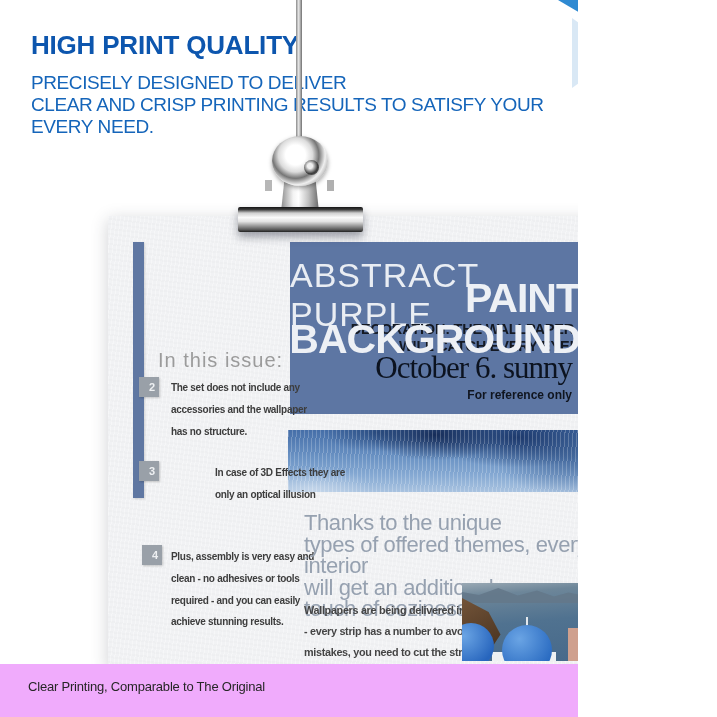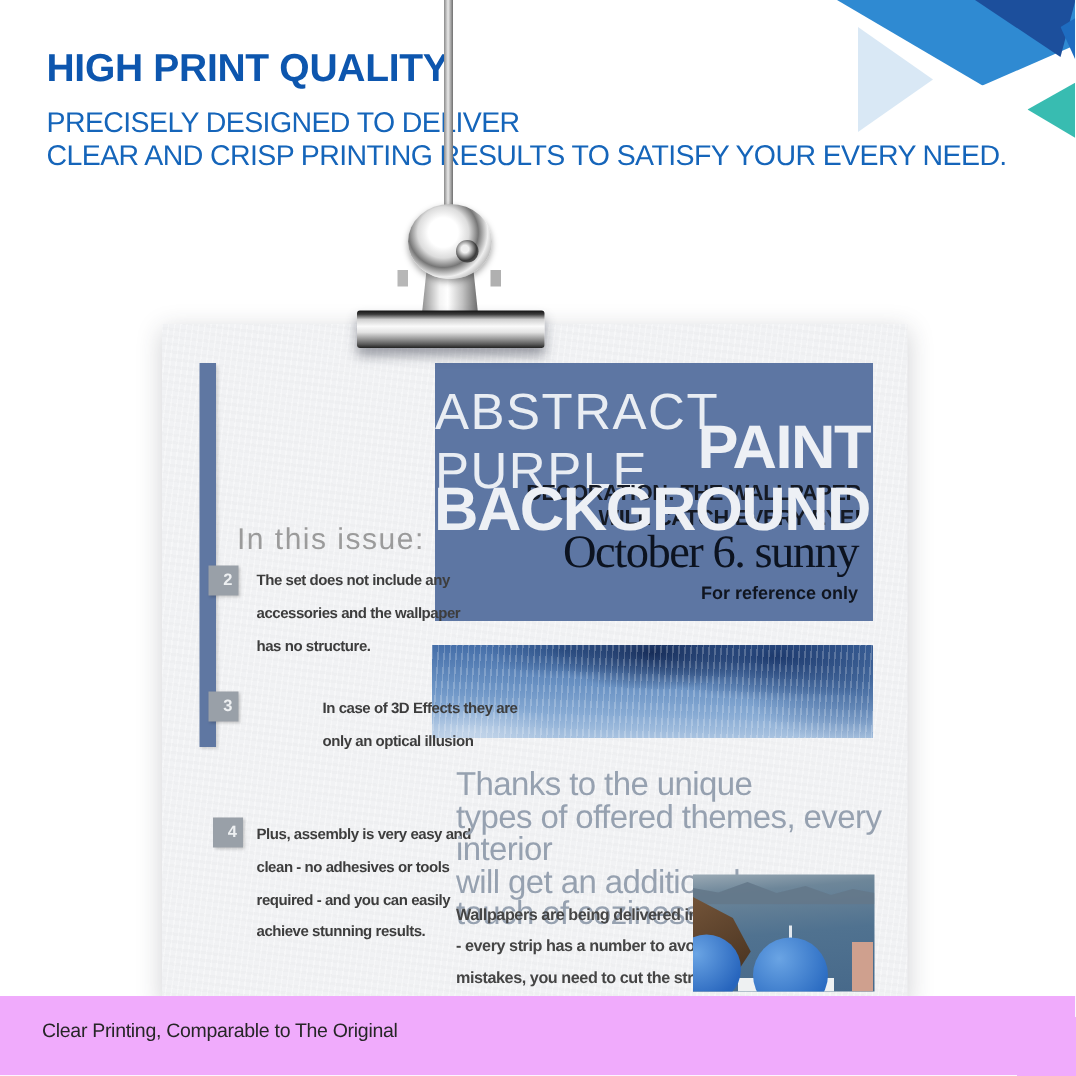--- a/index.html
+++ b/index.html
@@ -1,17 +1,17 @@
 <!DOCTYPE html>
 <html><head>
 <meta charset="utf-8">
 <style>
   html,body{margin:0;padding:0;}
   body{font-family:"Liberation Sans",sans-serif;background:#ffffff;}
-  .canvas{position:relative;width:717px;height:717px;background:#ffffff;overflow:hidden;}
+  .canvas{position:relative;width:578px;height:717px;background:#ffffff;overflow:hidden;}
   .abs{position:absolute;}
   .pre{white-space:pre-line;}
 
   
   .banner-title{left:31px;top:30px;font-size:26px;font-weight:700;letter-spacing:-0.2px;color:#0d56ae;}
   .banner-subtitle{left:31px;top:72px;font-size:19px;line-height:22px;letter-spacing:-0.4px;font-weight:400;color:#1565ba;}
 
   
   .deco{left:553px;top:0;width:164px;height:94px;z-index:1;}
   .deco div{position:absolute;left:0;top:0;width:164px;height:94px;}

